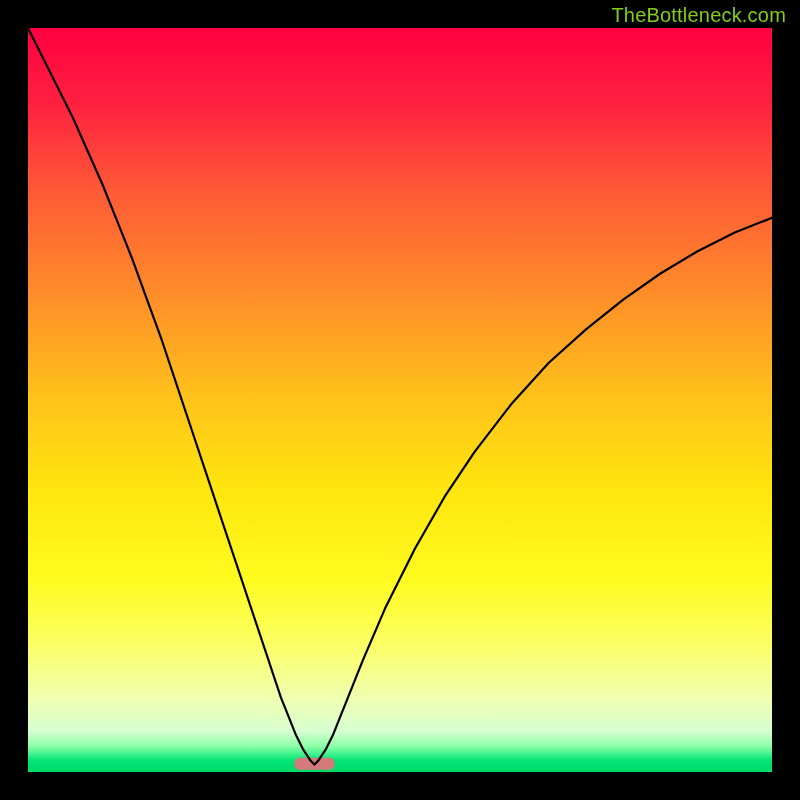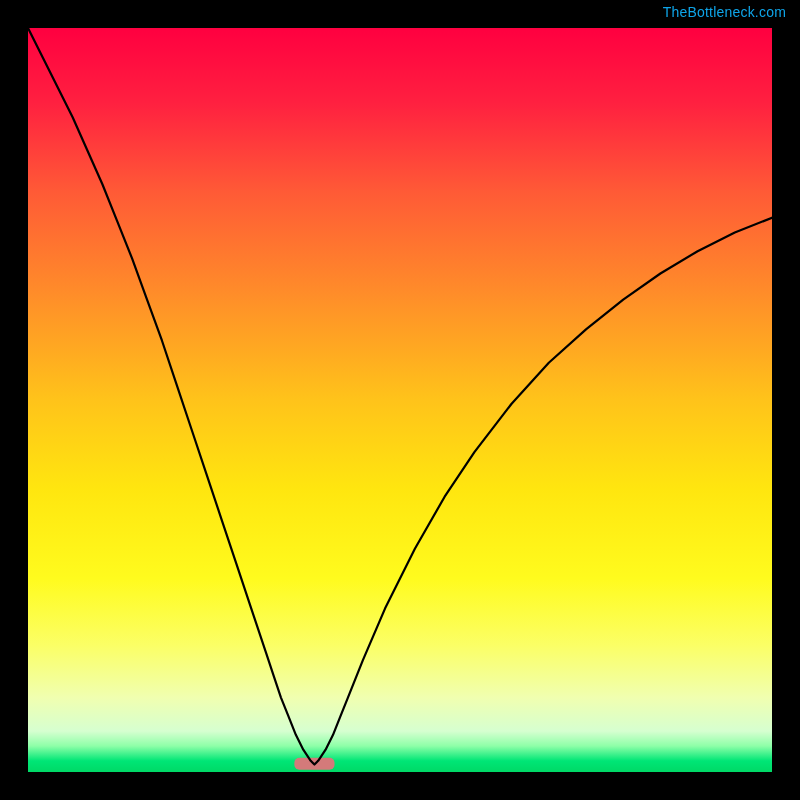--- a/index.html
+++ b/index.html
@@ -16,22 +16,22 @@
     top: 0;
     width: 800px;
     height: 800px;
     background: #000;
   }
   .watermark {
     position: absolute;
     top: 4px;
     right: 14px;
     font-family: Arial, Helvetica, sans-serif;
-    font-size: 14px;
-    color: #0ea5e9;
+    font-size: 20px;
+    color: #84cc16;
     letter-spacing: 0.2px;
     font-weight: 500;
   }
   .plot {
     position: absolute;
     left: 28px;
     top: 28px;
     width: 744px;
     height: 744px;
   }

